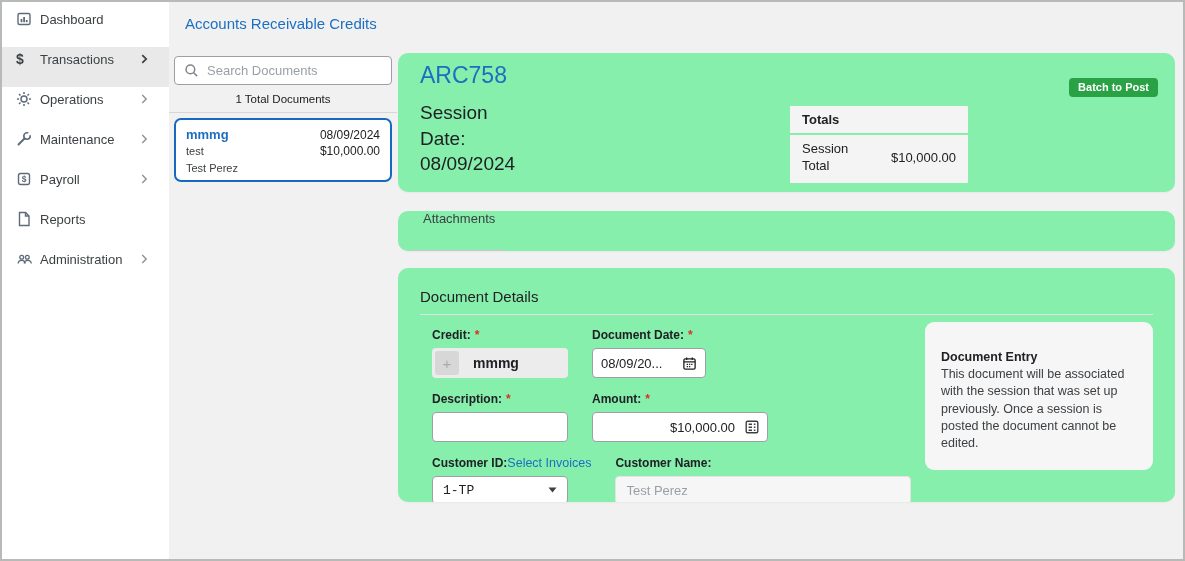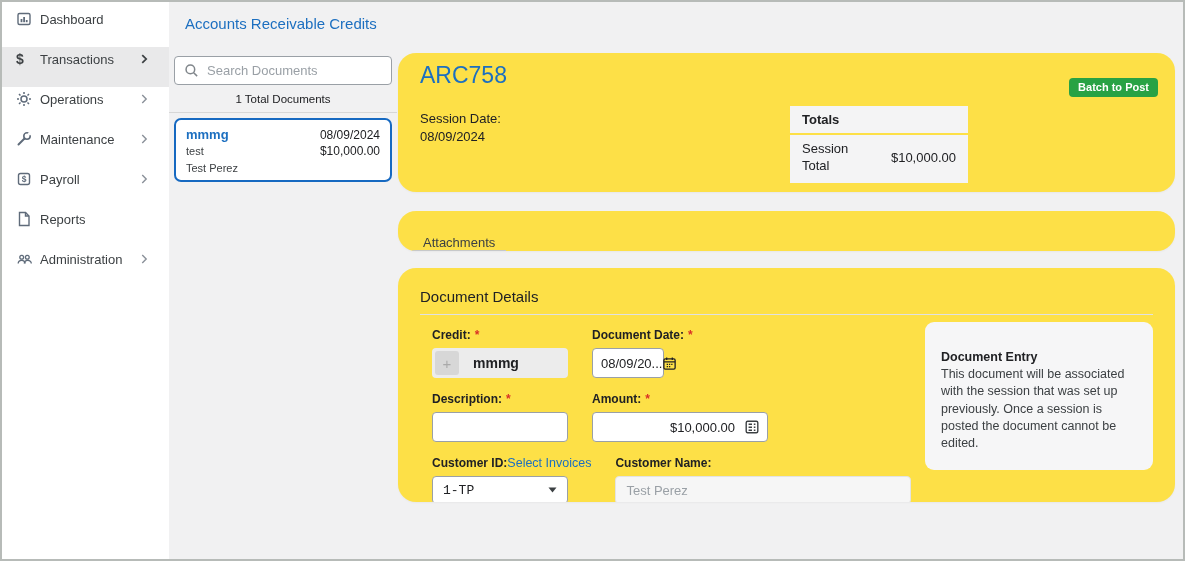--- a/index.html
+++ b/index.html
@@ -36,52 +36,52 @@
   .total-strip { text-align:center; font-size:11.5px; color:#202124; padding:8px 0 7px; border-bottom:1px solid #d7d7d7; }
   .doc-card { margin:5px; background:#fff; border:2px solid #1669c1; border-radius:7px; padding:7px 10px 6px; cursor:pointer; }
   .doc-row { display:flex; justify-content:space-between; align-items:baseline; }
   .doc-name { color:#1c6fc0; font-size:13px; font-weight:bold; }
   .doc-date { font-size:12px; color:#202124; }
   .doc-desc { font-size:11px; color:#3c4043; margin-top:3px; }
   .doc-amt { font-size:12px; color:#202124; }
   .doc-cust { font-size:11px; color:#3c4043; margin-top:4px; }
 
   .main { flex:1; min-width:0; padding:0 8px 0 1px; }
-  .card { background:#fde047; border-radius:18px; box-shadow:0 1px 2px rgba(0,0,0,.04); }
+  .card { background:#86efac; border-radius:10px; box-shadow:0 1px 2px rgba(0,0,0,.04); }
 
   
   .header-card { margin-top:51px; height:139px; position:relative; padding:9px 22px; }
   .session-id { color:#1c6fc0; font-size:23px; font-weight:normal; }
-  .session-info { display:flex; margin-top:21px; font-size:13px; color:#202124;align-items:flex-end; }
+  .session-info { display:flex; margin-top:11px; font-size:19px; color:#202124;align-items:flex-end; }
   .sess-col1 { width:90px; margin-right:34px; line-height:1.35; }
   .totals { position:absolute; left:392px; top:53px; width:178px; font-size:13px; }
   .totals-head { background:#f4f4f5; font-weight:bold; padding:6px 12px; }
   .totals-row { background:#f4f4f5; margin-top:2px; padding:6px 12px 8px; display:flex; align-items:center; }
   .totals-row .lbl { width:60px; line-height:1.3; }
   .totals-row .val { flex:1; text-align:right; }
   .badge { position:absolute; top:25px; right:17px; background:#28a244; color:#fff; font-size:11px; font-weight:bold; padding:3px 9px 4px; border-radius:4px; }
 
   
   .attach-card { margin-top:19px; height:40px; display:flex; align-items:stretch; padding-left:14px; overflow:hidden; }
-  .tab { display:flex; align-items:flex-end; padding:0 11px; min-width:88px; font-size:13px; color:#3c4043; border-bottom:1px solid #c6c8ca; cursor:pointer; }
+  .tab { display:flex; align-items:flex-start; padding:0 11px; min-width:88px; font-size:13px; color:#3c4043; border-bottom:1px solid #c6c8ca; cursor:pointer; }
 
   
   .details-card { margin-top:17px; height:234px; position:relative; padding:20px 22px; overflow:hidden; }
   .details-head { font-size:15px; color:#202124; }
   .details-hr { border:none; border-top:1px solid #dfe1e3; margin-top:9px; }
   .form { margin-top:13px; margin-left:12px; }
   .frow { display:flex; margin-bottom:14px; }
   .fgroup { margin-right:24px; }
   .flabel { font-size:12px; font-weight:bold; color:#202124; margin-bottom:6px; display:flex; align-items:center; }
   .req { color:#d93025; margin-left:4px; font-weight:bold; }
   .fld { height:30px; border:1px solid #9aa0a6; border-radius:4px; background:#fff; display:flex; align-items:center; font-size:13px; }
   .credit-fld { width:136px; background:#ececec; border:none; }
   .plus-btn { width:24px; height:24px; margin-left:3px; border-radius:3px; background:#d7d7d7; color:#a9a9a9; font-size:15px; display:flex; align-items:center; justify-content:center; }
   .credit-val { font-weight:bold; font-size:14px; margin-left:14px; }
-  .date-fld { width:72px; padding:0 8px; justify-content:space-between;align-items:center; }
+  .date-fld { width:114px; padding:0 8px; justify-content:space-between;align-items:center; }
   .desc-input { width:136px; height:30px; border:1px solid #9aa0a6; border-radius:4px; font-size:13px; padding:0 8px; outline:none; font-family:"Liberation Sans",sans-serif; }
   .amount-fld { width:176px; padding:0 7px 0 8px; justify-content:flex-end; gap:9px; }
   .cid-row { font-size:12px; margin-bottom:6px; display:flex; align-items:baseline; }
   .cid-label { font-weight:bold; }
   .link { color:#1c6fc0; font-size:12.5px; cursor:pointer; }
   .select-fld { width:136px; height:28px; padding:0 10px; justify-content:space-between; cursor:pointer;font-family:Liberation Mono, monospace; }
   .name-fld { width:296px; height:28px; background:#f6f6f6; border:1px solid #e3e3e3; color:#9aa0a6; padding:0 10px; }
 
   
   .hints { position:absolute; top:54px; right:22px; width:228px; background:#f6f6f7; border-radius:9px; padding:15px 16px 18px; }

